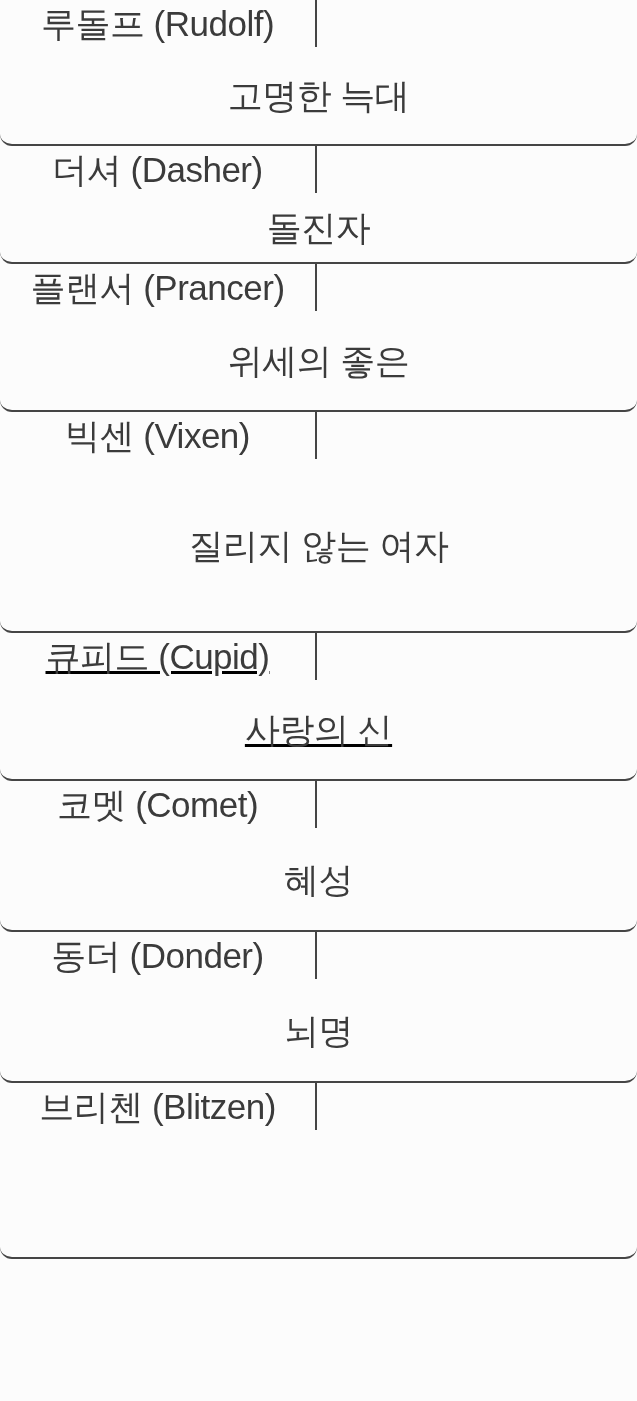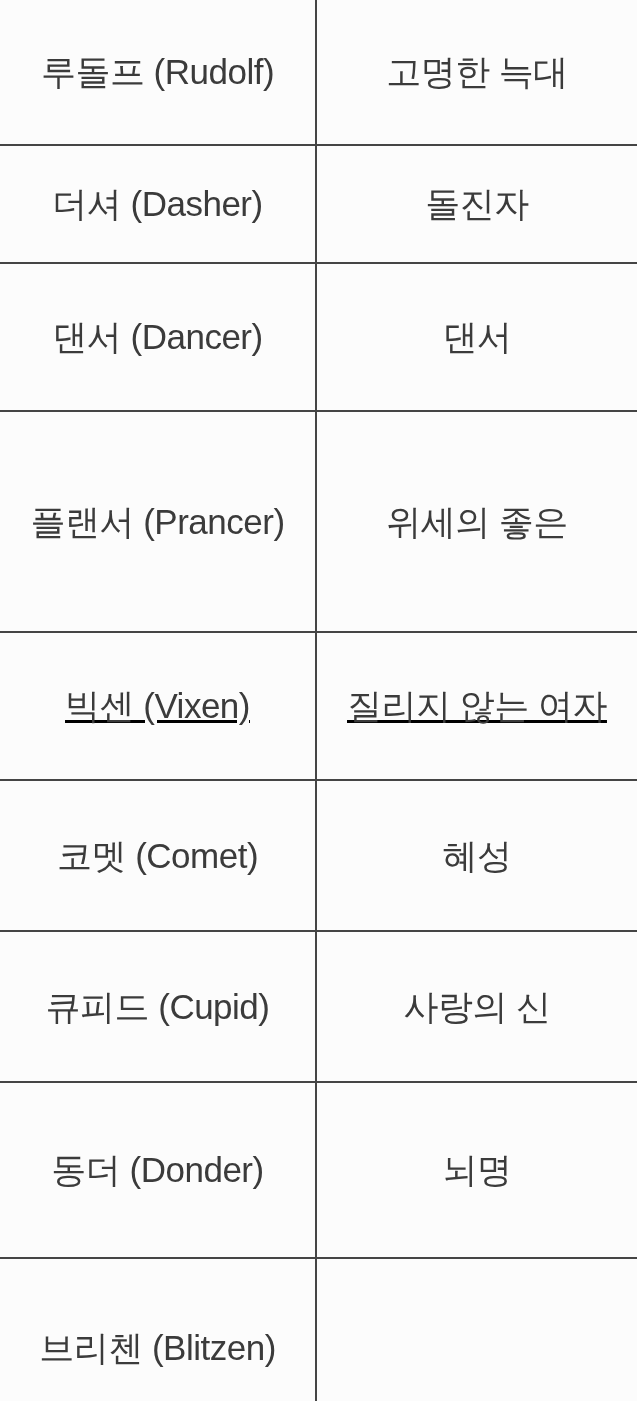--- a/index.html
+++ b/index.html
@@ -15,24 +15,26 @@
     font-family: "Liberation Sans", "DejaVu Sans", sans-serif;
   }
   .table {
     width: 637px;
     height: 1401px;
     display: flex;
     flex-direction: column;
   }
   .row {
     display: flex;
+    flex-direction: column;
     box-sizing: border-box;
     border-bottom: 2px solid #454545;
     height: 148px;
     flex: none;
+    border-radius: 12px;
   }
   
   .row:nth-child(1) { height: 146px; }
   .row:nth-child(2) { height: 118px; }
   .row:nth-child(3) { height: 148px; }
   .row:nth-child(4) { height: 221px; }
   .row:nth-child(5) { height: 148px; text-decoration: underline; }
   .row:nth-child(6) { height: 151px; }
   .row:nth-child(7) { height: 151px; }
   .row:nth-child(8) { height: 176px; }
@@ -66,43 +68,39 @@
   <div class="row">
     <div class="cell name">루돌프 (Rudolf)</div>
     <div class="cell meaning">고명한 늑대</div>
   </div>
 
   <div class="row">
     <div class="cell name">더셔 (Dasher)</div>
     <div class="cell meaning">돌진자</div>
   </div>
 
-  <div class="row">
-    <div class="cell name">댄서 (Dancer)</div>
-    <div class="cell meaning">댄서</div>
-  </div>
 
   <div class="row">
     <div class="cell name">플랜서 (Prancer)</div>
     <div class="cell meaning">위세의 좋은</div>
   </div>
 
   <div class="row">
     <div class="cell name">빅센 (Vixen)</div>
     <div class="cell meaning">질리지 않는 여자</div>
   </div>
 
   <div class="row">
-    <div class="cell name">코멧 (Comet)</div>
-    <div class="cell meaning">혜성</div>
+    <div class="cell name">큐피드 (Cupid)</div>
+    <div class="cell meaning">사랑의 신</div>
   </div>
 
   <div class="row">
-    <div class="cell name">큐피드 (Cupid)</div>
-    <div class="cell meaning">사랑의 신</div>
+    <div class="cell name">코멧 (Comet)</div>
+    <div class="cell meaning">혜성</div>
   </div>
 
   <div class="row">
     <div class="cell name">동더 (Donder)</div>
     <div class="cell meaning">뇌명</div>
   </div>
 
   <div class="row">
     <div class="cell name">브리첸 (Blitzen)</div>
   </div>

